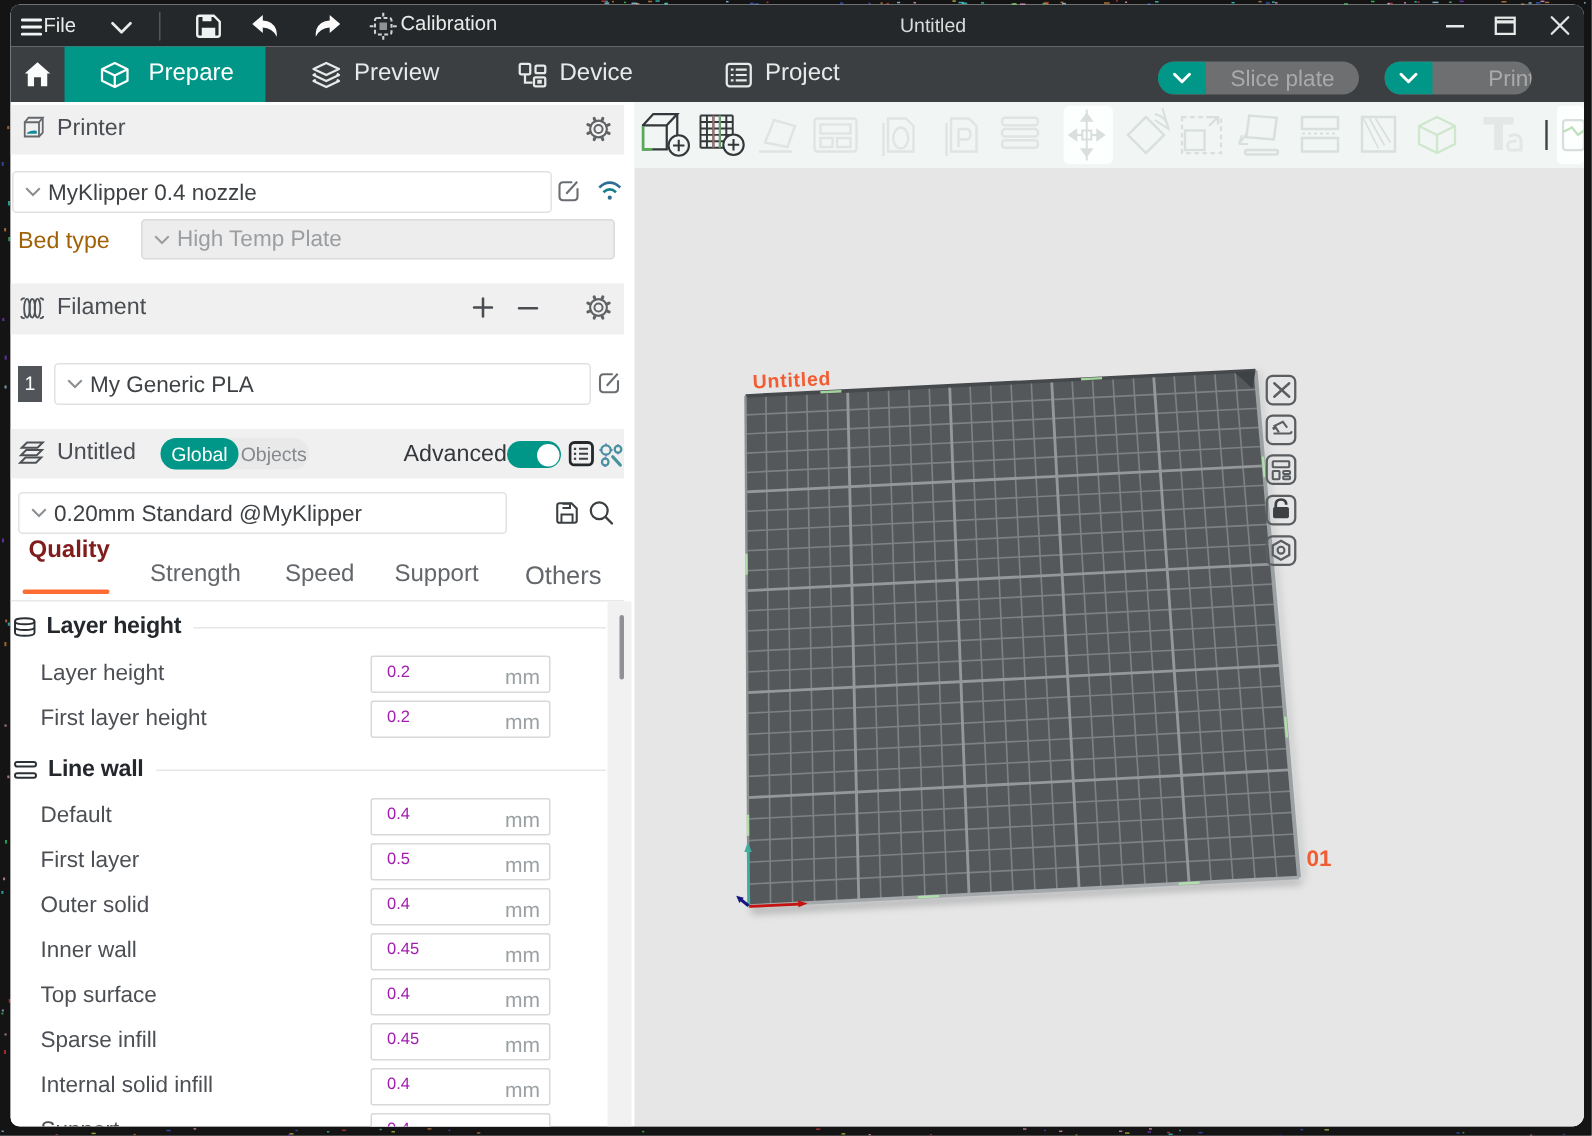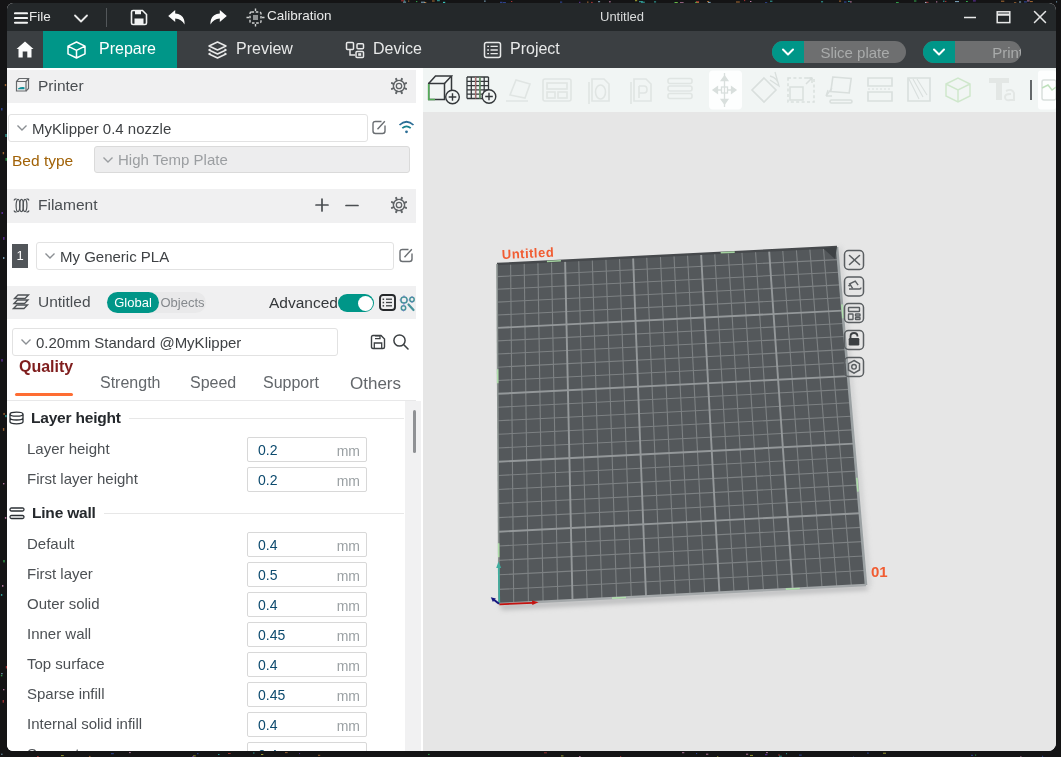--- a/index.html
+++ b/index.html
@@ -11,21 +11,21 @@
 #vport{position:absolute;left:416px;top:0;width:633px;height:683px;background:#e6e6e6}
 #vtoolbar{position:absolute;left:0;top:0;width:633px;height:44px;background:#f1f5f4}
 .hdrrow{position:absolute;left:0;width:409px;background:#f0f0f1}
 .ttxt{color:#e9eaea;font-size:13px}
 .tlabel{color:#e8e9e9;font-size:16px}
 .ddbox{position:absolute;background:#fff;border:1px solid #e2e2e2;border-radius:3px;display:flex;align-items:center}
 .ddtext{color:#3f4245;font-size:15px}
 .chev{flex:0 0 auto;margin:0 4px 0 7px}
 .plabel{position:absolute;left:20px;color:#4c5054;font-size:15px}
 .pbox{position:absolute;left:240px;width:120px;height:25px;background:#fff;border:1px solid #d8d8d8;border-radius:2px}
-.pval{position:absolute;left:10px;top:4px;font-size:14px;color:#0c4a6e}
+.pval{position:absolute;left:10px;top:4px;font-size:11px;color:#a21caf}
 .punit{position:absolute;right:6px;top:5px;font-size:14px;color:#9aa0a3}
 .sechdr{position:absolute;left:2px;display:flex;align-items:center}
 .sechdr b{font-size:15.5px;color:#24282c;font-weight:700;margin-left:7px;letter-spacing:-0.2px}
 .hairline{height:1px;background:#e7e7e7;flex:1;margin-left:8px}
 svg{display:block}
 </style></head>
 <body>
 <svg style="position:absolute;left:0;top:0" width="1061" height="757" viewBox="0 0 1061 757">
     <rect x="587" y="1.6" width="1.5" height="1" fill="#d0823a" opacity="0.8"></rect>
     <rect x="936" y="1.4" width="1.3" height="1" fill="#ef9ad0" opacity="0.8"></rect>

